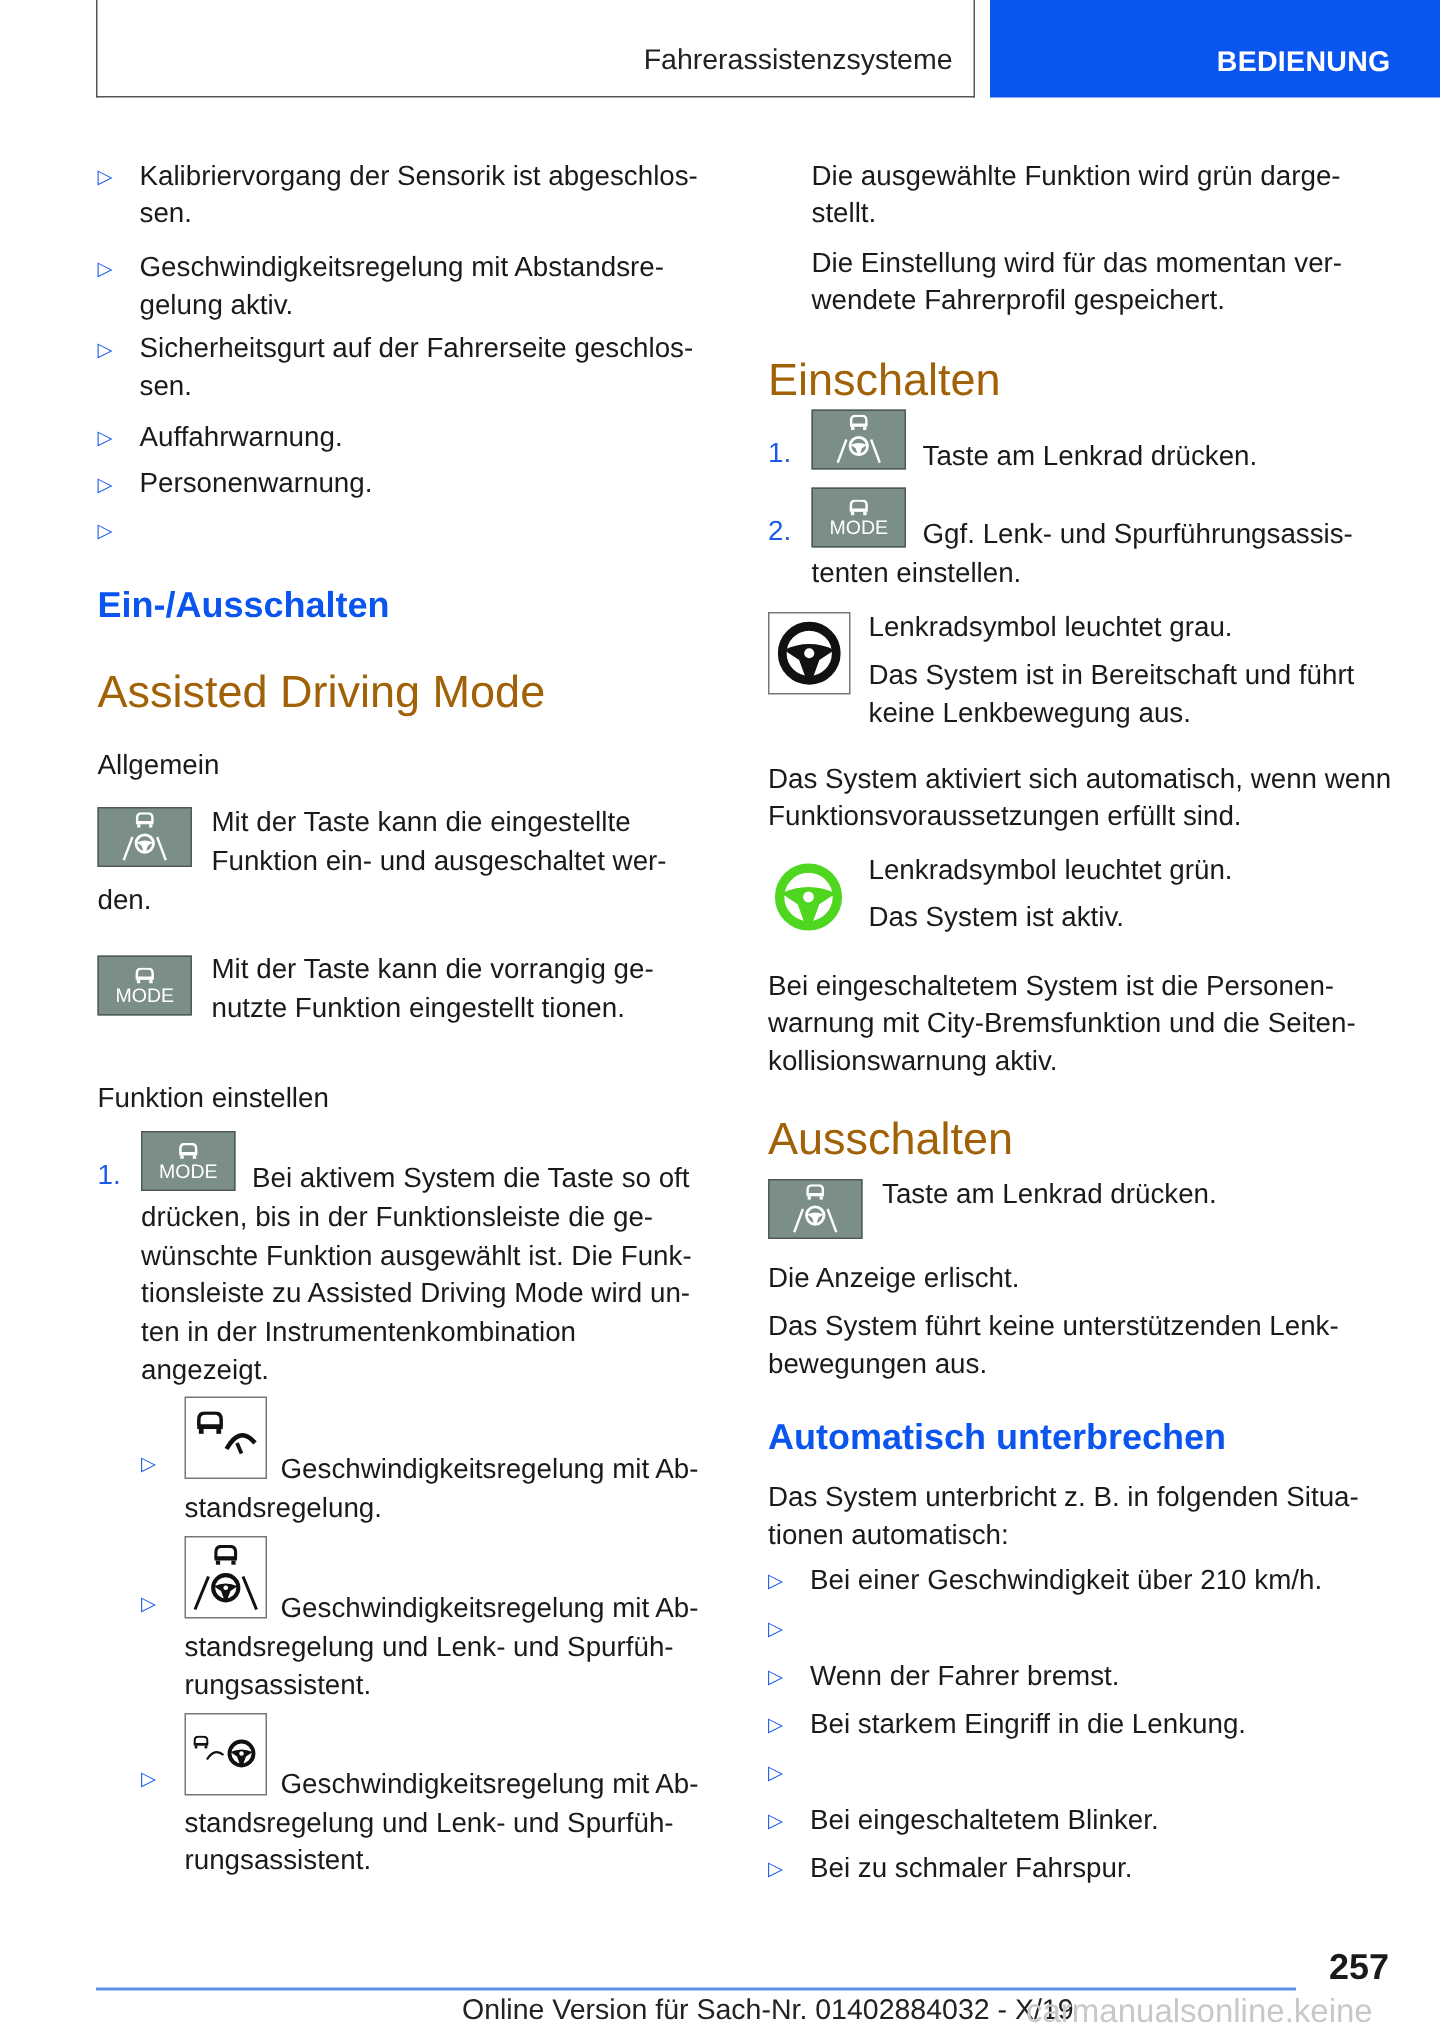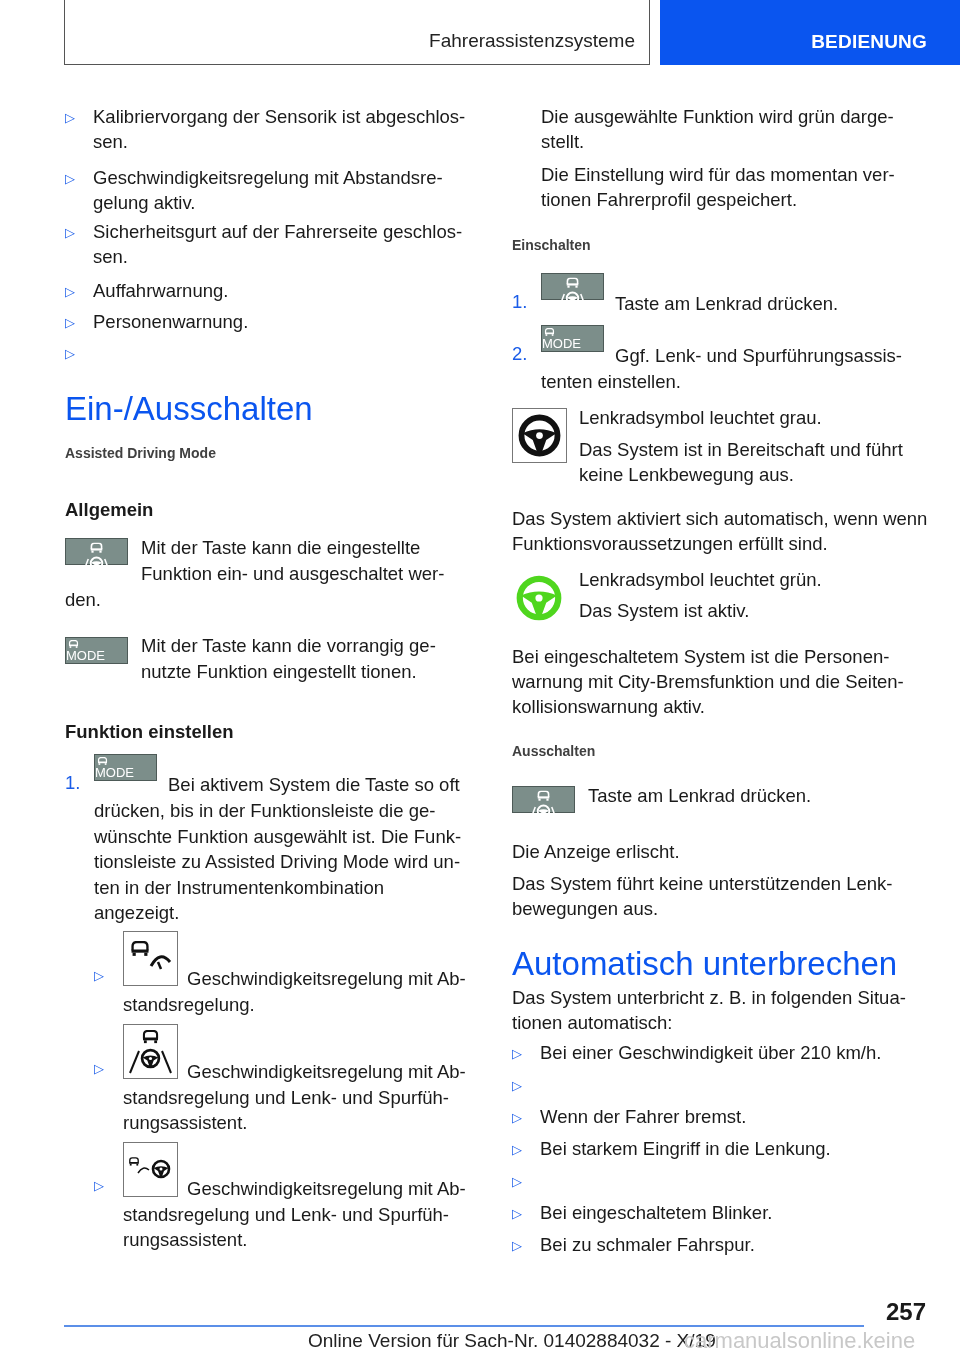--- a/index.html
+++ b/index.html
@@ -18,28 +18,28 @@
   }
   .hdr-right span {
     position: absolute; right: 33px; bottom: 12px; font-size: 19px; font-weight: bold; color: #fff; letter-spacing: 0.2px;
   }
 
   .p { font-size: 18.5px; line-height: 25px; color: #1a1a1a; }
   .bul { position: absolute; display: flex; }
   .bul .tri { width: 28px; flex: none; color: #1a5ce8; font-size: 13px; line-height: 25px; padding-top: 1px; }
   .bul .t { font-size: 18.5px; line-height: 25px; }
 
-  .h1 { position: absolute; font-size: 33px; font-weight: normal; color: #0a55ef; }
-  .h2 { position: absolute; font-size: 14px; font-weight: bold; color: #404040; }
-  .h3 { position: absolute; font-size: 18.5px; font-weight: bold; color: #1a1a1a; }
+  .h1 { position: absolute; font-size: 24px; font-weight: bold; color: #0a55ef; }
+  .h2 { position: absolute; font-size: 30px; font-weight: normal; color: #a16207; }
+  .h3 { position: absolute; font-size: 18.5px; font-weight: normal; color: #1a1a1a; }
   .num { position: absolute; font-size: 18.5px; color: #1a5ce8; }
 
   .btn-icon {
-    position: absolute; background: #7c8e8a; border: 1px solid #4d5a57; width: 63px; height: 27px;
-    display: flex; align-items: flex-start; justify-content: center;
+    position: absolute; background: #7c8e8a; border: 1px solid #4d5a57; width: 63px; height: 40px;
+    display: flex; align-items: center; justify-content: center;
   }
   .box-icon {
     position: absolute; background: #fff; border: 1px solid #777; width: 55px; height: 55px;
   }
   .abs { position: absolute; }
 
   .footer-line { position: absolute; left: 64px; top: 1325px; width: 800px; height: 2px; background: #5b8fe8; }
   .page-num { position: absolute; right: 34px; top: 1298px; font-size: 24px; font-weight: bold; color: #1a1a1a; }
   .footer-text { position: absolute; left: 308px; top: 1330px; font-size: 19px; color: #222; }
   .watermark { position: absolute; left: 684px; top: 1328px; font-size: 22px; color: #c8c8c8; }
@@ -173,21 +173,21 @@
   </div>
   <div class="p abs" style="left:187px;top:1176px">Geschwindigkeitsregelung mit Ab-</div>
   <div class="p abs" style="left:123px;top:1202px;white-space:pre-line">standsregelung und Lenk- und Spurfüh-
 rungsassistent.</div>
 </div>
 
 <div>
   <div class="p abs" style="left:541px;top:104px;white-space:pre-line">Die ausgewählte Funktion wird grün darge-
 stellt.</div>
   <div class="p abs" style="left:541px;top:162px;white-space:pre-line">Die Einstellung wird für das momentan ver-
-tionen Fahrerprofil gespeichert.</div>
+wendete Fahrerprofil gespeichert.</div>
 
   <div class="h2" style="left:512px;top:237px">Einschalten</div>
 
   <div class="num" style="left:512px;top:291px">1.</div>
   <div class="btn-icon" style="left:541px;top:273px">
     <svg width="63" height="40" viewBox="0 0 63 40" style="color:#fff">
       <use href="#car" x="24" y="3" width="15" height="12"></use>
       <line x1="17" y1="36" x2="23" y2="20" stroke="#fff" stroke-width="1.6"></line>
       <line x1="46" y1="36" x2="40" y2="20" stroke="#fff" stroke-width="1.6"></line>
       <use href="#wheel" x="24" y="17" width="15" height="15"></use>

